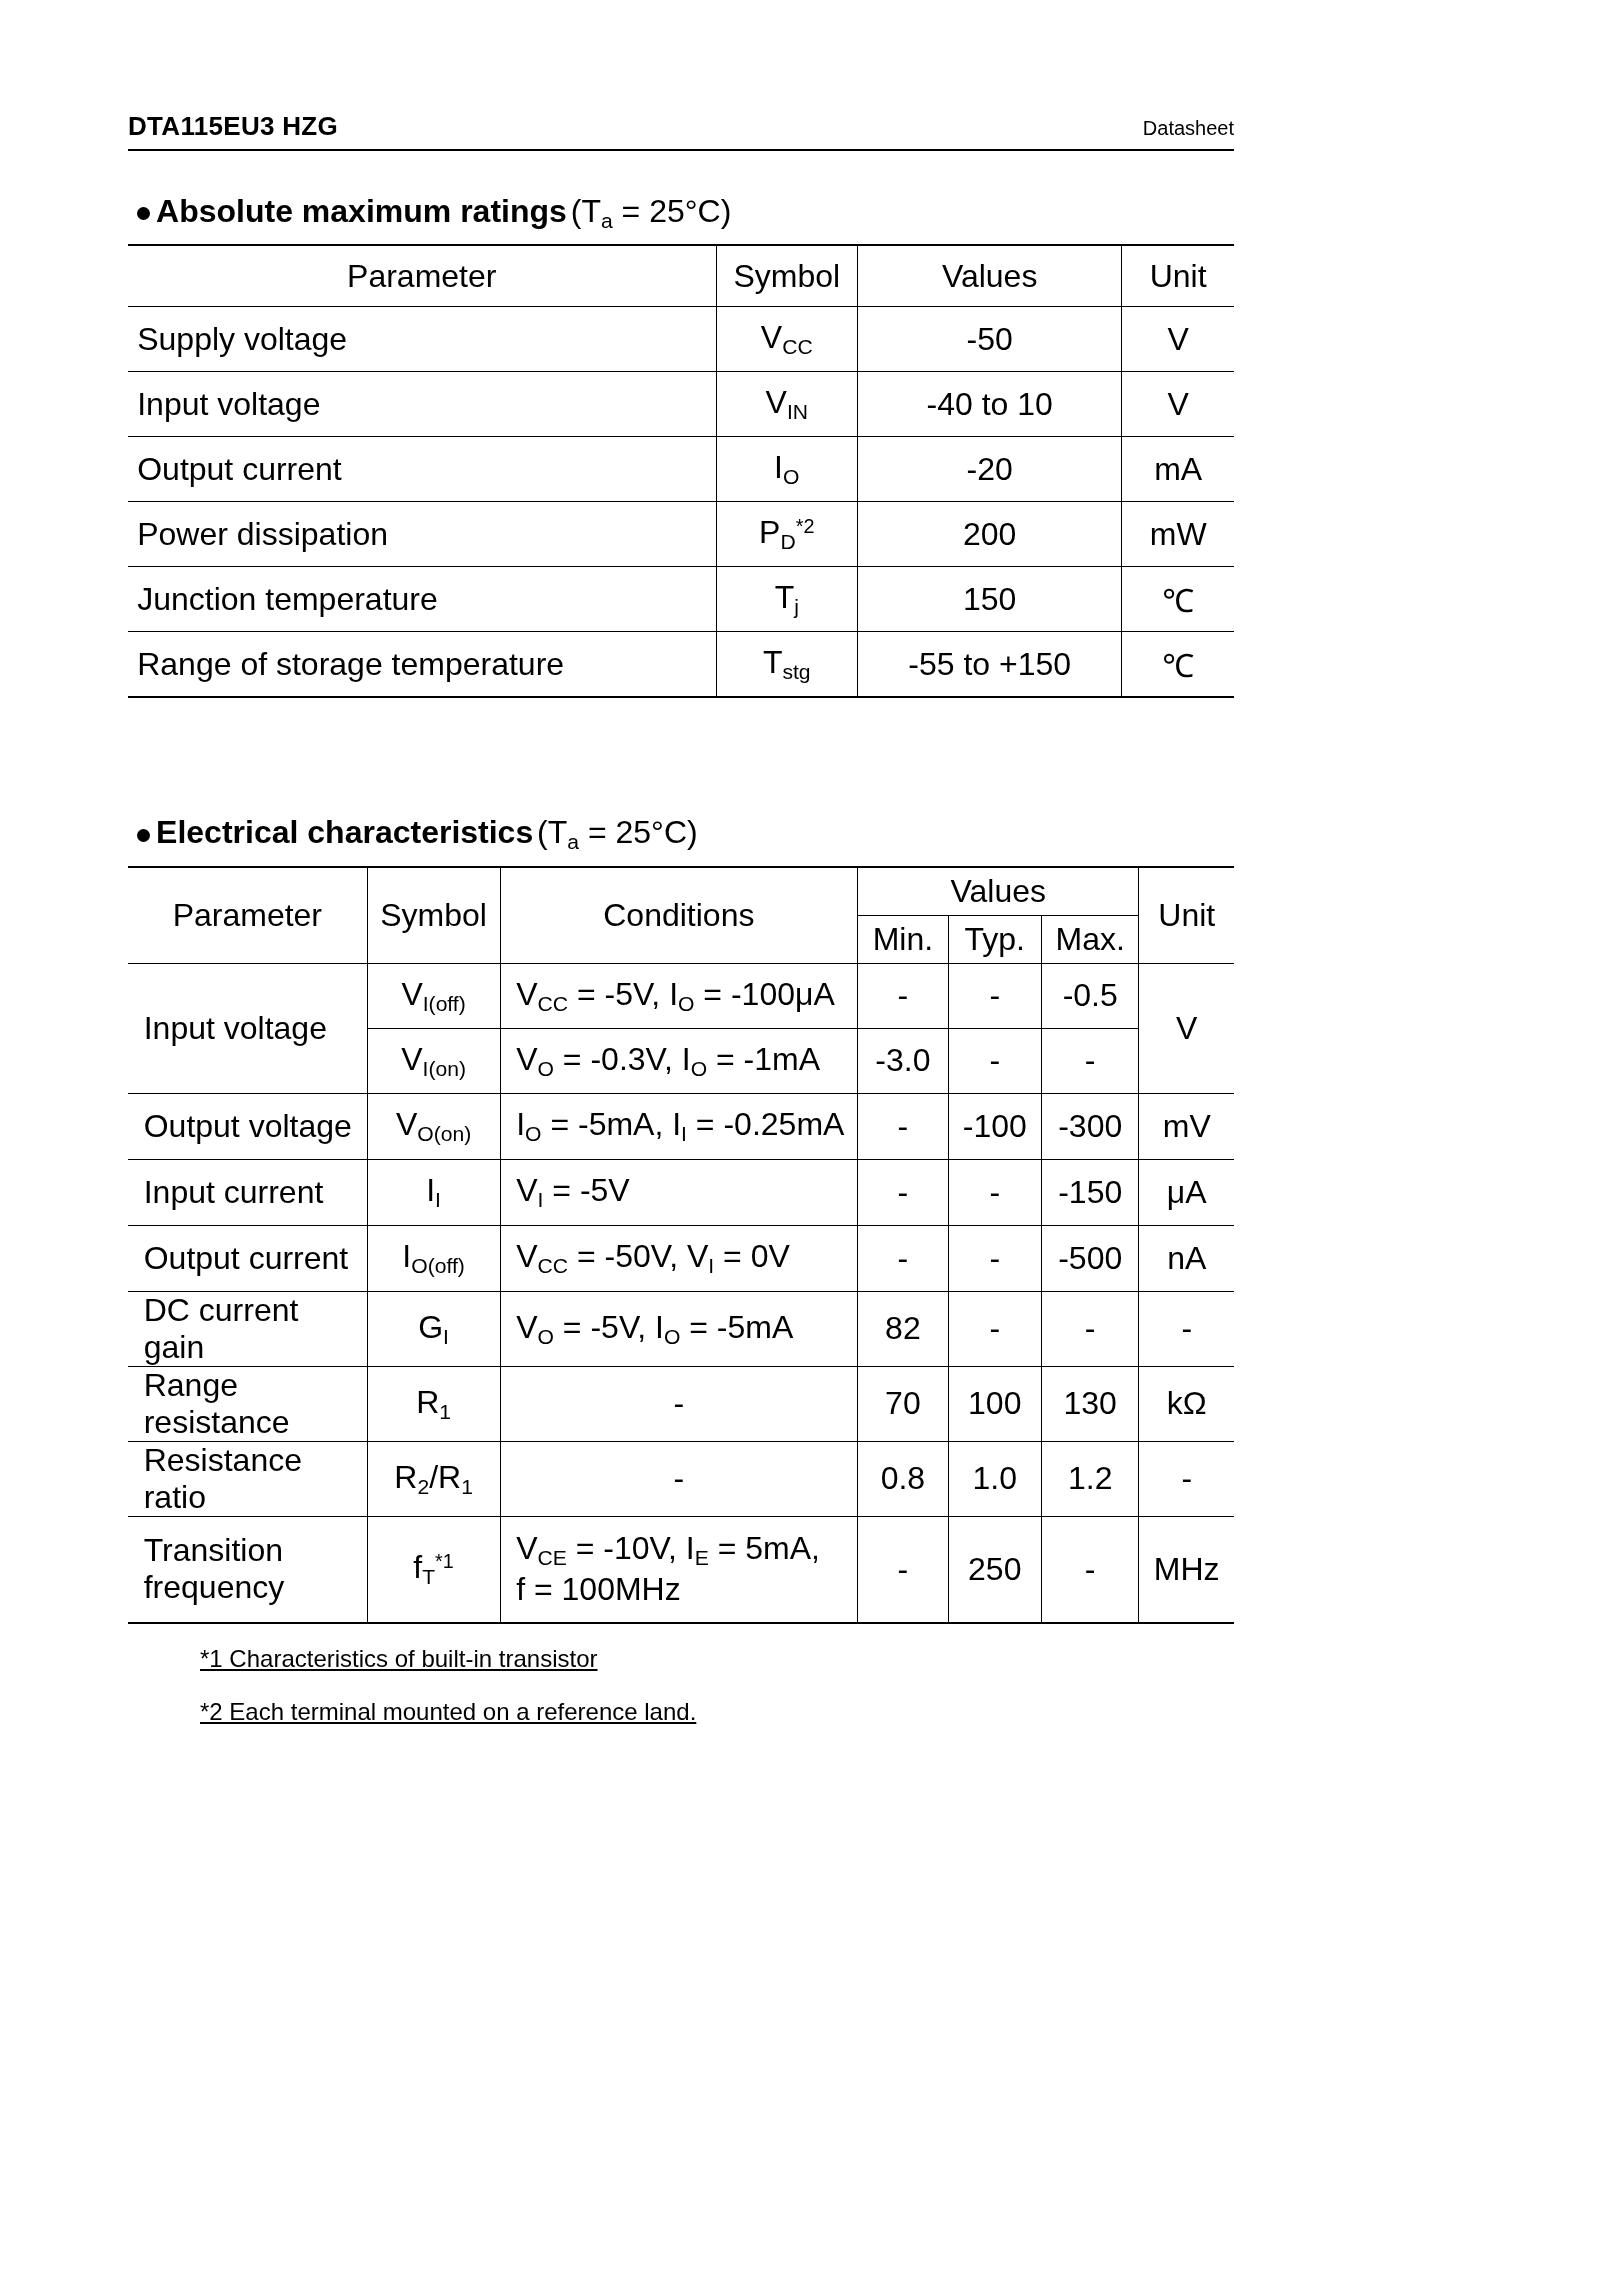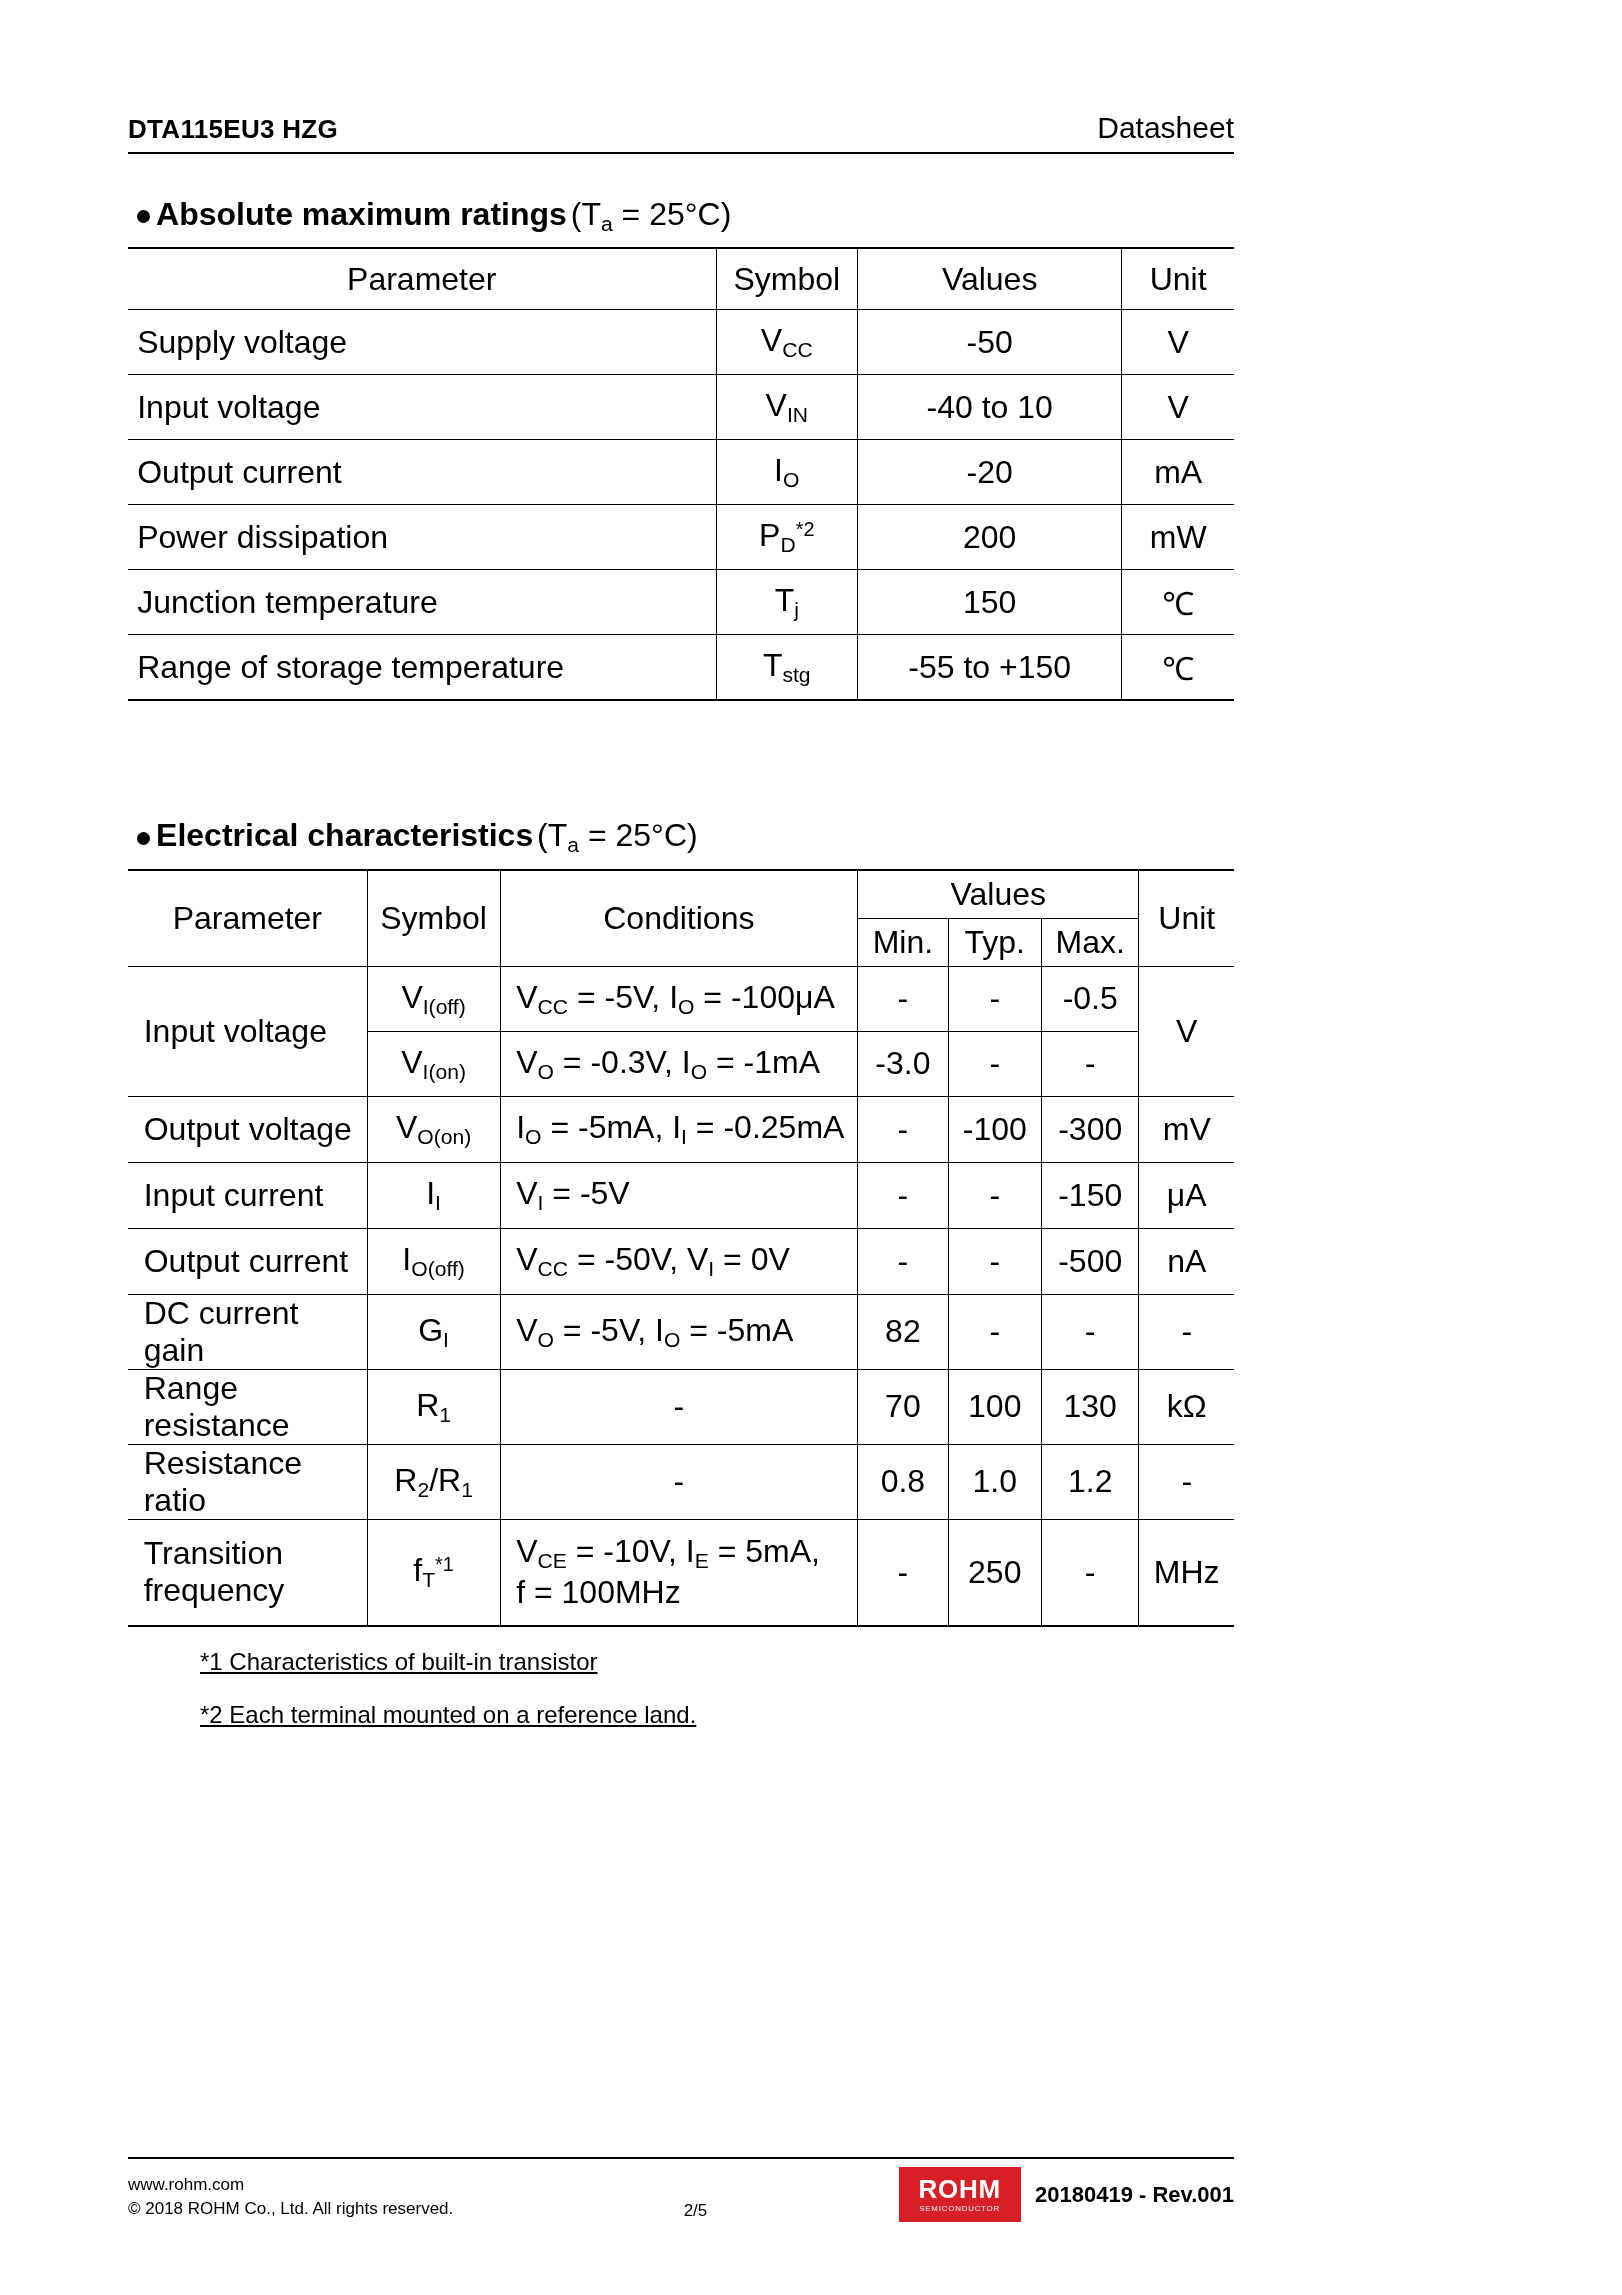--- a/index.html
+++ b/index.html
@@ -31,21 +31,21 @@
     justify-content: space-between;
     border-bottom: 2px solid #000;
     padding-bottom: 6.5px;
   }
   .doc-header .part {
     font-size: 26px;
     font-weight: bold;
     letter-spacing: 0.3px;
   }
   .doc-header .kind {
-    font-size: 30px;
+    font-size: 20px;
   }
 
   
   .section-title {
     display: flex;
     align-items: baseline;
     font-size: 32px;
     margin: 42px 0 11.8px 9.2px;
   }
   .bullet {
@@ -365,31 +365,15 @@
         <td class="edge-r tall">MHz</td>
       </tr>
     </tbody>
   </table>
 
   <div class="footnotes">
     <div>*1 Characteristics of built-in transistor</div>
     <div>*2 Each terminal mounted on a reference land.</div>
   </div>
 
-  <div class="doc-footer">
-    <div class="footer-row">
-      <div class="footer-left">
-        <div>www.rohm.com</div>
-        <div>© 2018 ROHM Co., Ltd. All rights reserved.</div>
-      </div>
-      <div class="footer-mid">2/5</div>
-      <div class="footer-right">
-        <div class="rohm-logo">
-          <span class="rl-main">ROHM</span>
-          <span class="rl-sub">SEMICONDUCTOR</span>
-        </div>
-        <div class="rev">20180419 - Rev.001</div>
-      </div>
-    </div>
-  </div>
 
 </div>
 
 
 </body></html>

